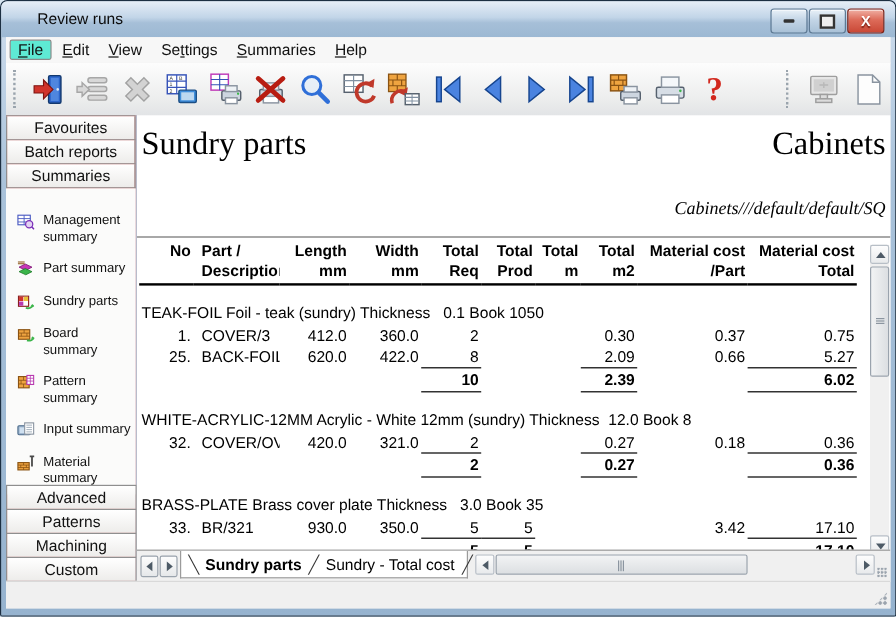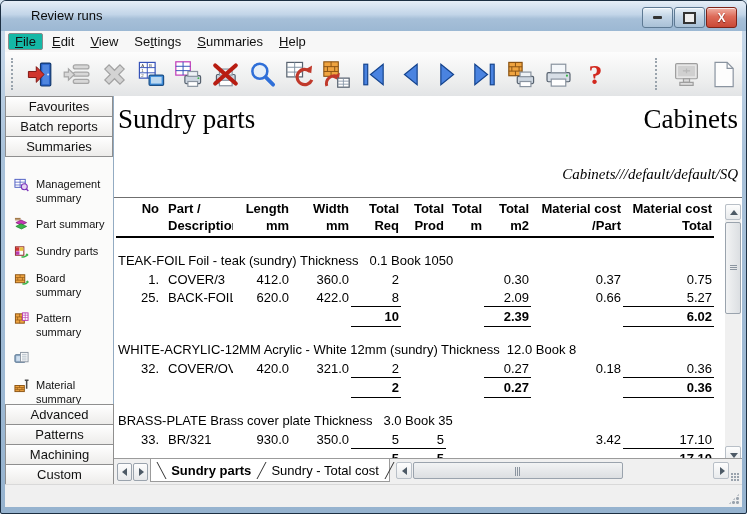--- a/index.html
+++ b/index.html
@@ -17,21 +17,21 @@
   .wbtn.close{background:linear-gradient(#f0b0a4,#dd6b59 45%,#c94836);border-color:#7e2318;}
   .glyph-min{width:9px;height:3px;background:#333;border-radius:1px;}
   .glyph-max{width:9px;height:8px;border:2px solid #333;background:#eee;}
   .glyph-x{color:#fff;font-weight:bold;font-size:12px;text-shadow:0 1px 1px #7e2318;line-height:1;}
   
   .client{position:absolute;left:4px;right:4px;top:30px;bottom:6px;background:#f2f1ef;}
   
   .menubar{position:absolute;left:0;right:0;top:0;height:21px;background:#f7f7f7;border-bottom:1px solid #e3e3e3;
            display:flex;align-items:center;padding-left:3px;font-size:13px;}
   .mitem{padding:1px 7px;margin-right:2px;color:#111;}
-  .mitem.focused{border:1px solid #8b8b8b;border-radius:2px;background:#14b8a6;padding:0 6px;}
+  .mitem.focused{border:1px solid #8b8b8b;border-radius:2px;background:#5eead4;padding:0 6px;}
   .mitem u{text-decoration:underline;}
   
   .toolbar{position:absolute;left:0;right:0;top:21px;height:44px;background:linear-gradient(#fdfdfd,#eceded 70%,#e2e4e6);
            border-bottom:1px solid #cdd2d8;display:flex;align-items:center;padding-left:4px;}
   .grip{width:5px;height:32px;border-left:2px dotted #9aa4ad;margin:0 4px 0 2px;}
   .tbtn{width:35px;height:36px;display:flex;align-items:center;justify-content:center;border:1px solid transparent;border-radius:3px;}
   .tbtn svg{width:29px;height:29px;}
   .tbtn.disabled{opacity:.95;}
   .sep{width:6px;height:32px;border-left:2px dotted #9aa4ad;margin:0 5px;}
   .tb-spacer{flex:1;}
@@ -340,20 +340,21 @@
             </svg>
           <span class="lbl">Pattern summary</span>
         </div>
         <div class="sitem">
           <svg viewBox="0 0 16 16">
               <rect x="1" y="4" width="11" height="8" rx="1" fill="#9fb6ce" stroke="#4a6a8a"></rect>
               <rect x="2.5" y="5.5" width="8" height="5" fill="#cfe0f0"></rect>
               <rect x="7" y="1.5" width="8" height="10" fill="#fff" stroke="#8a94a0"></rect>
               <path d="M8.5 3.5h5M8.5 5.5h5M8.5 7.5h5M8.5 9.5h5" stroke="#9aa8b5" stroke-width="0.8"></path>
             </svg>
+          <span class="lbl">Input summary</span>
         </div>
         <div class="sitem">
           <svg viewBox="0 0 16 16">
               <rect x="1" y="8" width="10" height="6.5" fill="#efa440" stroke="#8a5313"></rect>
               <path d="M1 10.2h10M1 12.4h10M6 8v2.2M3.5 10.2v2.2M8.5 10.2v2.2M6 12.4v2.1" stroke="#8a5313" stroke-width="0.7"></path>
               <path d="M11.5 2.5h4M13.5 2.5v9" stroke="#4a4a4a" stroke-width="1.6"></path>
             </svg>
           <span class="lbl">Material summary</span>
         </div>
       </div>

